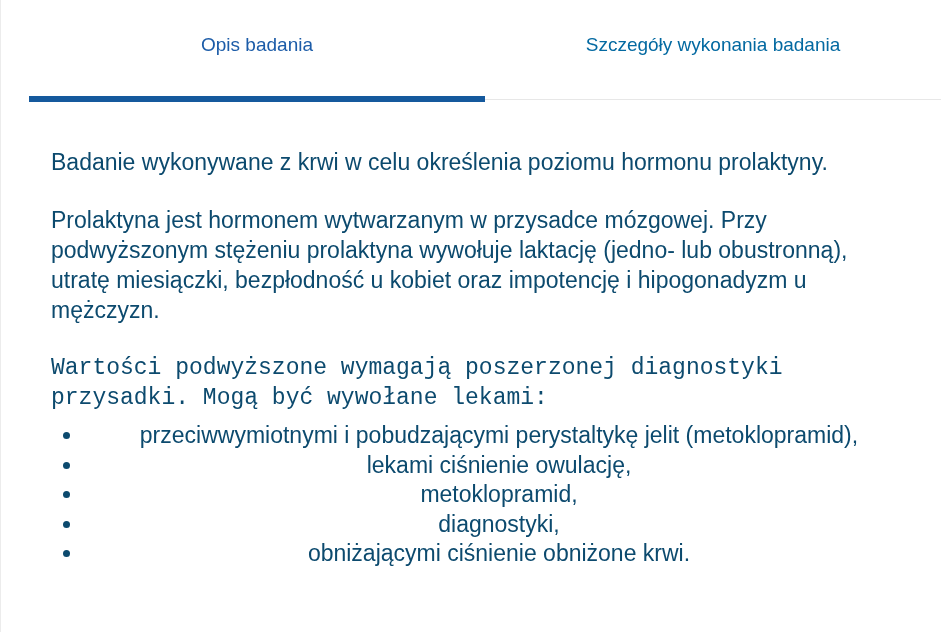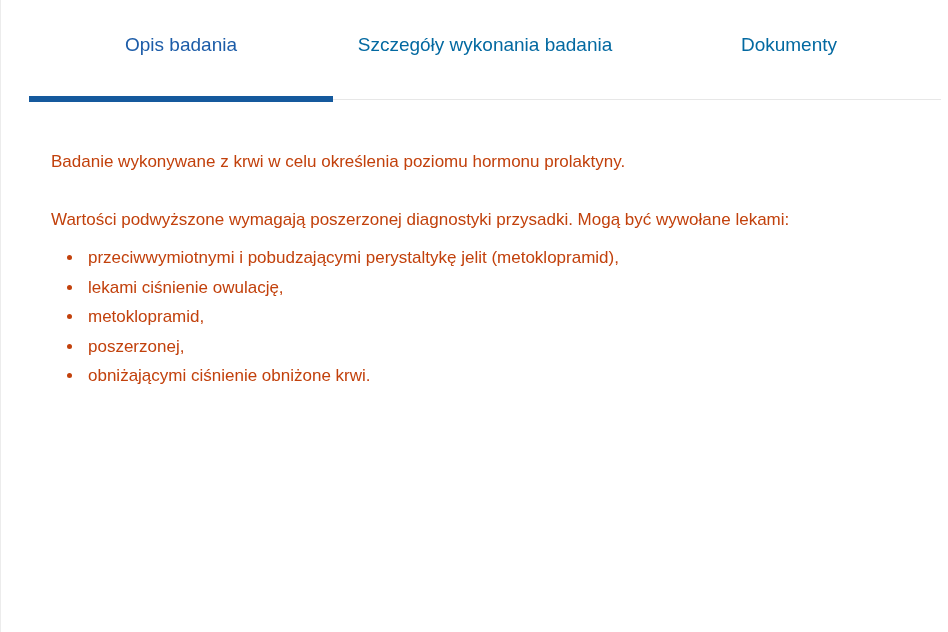--- a/index.html
+++ b/index.html
@@ -37,59 +37,58 @@
   .tab.active { color: #1c5ca8; }
   .tab.active .underline {
     position: absolute;
     left: 0; right: 0; bottom: -3px;
     height: 6px;
     background: #15599d;
   }
   
   .content {
     padding: 47px 38px 0 50px;
-    color: #c2410c;
-    font-size: 17px;
+    color: #0c4a6e;
+    font-size: 23px;
     line-height: 30px;
   }
   .content p { margin: 0 0 28px 0; }
-  .content p.tight { margin-bottom: 0; }
+  .content p.tight { margin-bottom: 0; font-family: Liberation Mono, monospace; }
   ul.drug-list {
     list-style: disc;
     margin: 8px 0 4px 0;
     padding-left: 33px;
   }
   ul.drug-list li {
     line-height: 29.5px;
     padding-left: 4px;
+    text-align: center;
   }
 </style>
 </head>
 <body>
 
 <div class="page">
 
   <div class="tabs">
     <div class="tab active">
       <span>Opis badania</span>
       <span class="underline"></span>
     </div>
     <div class="tab">
       <span>Szczegóły wykonania badania</span>
     </div>
-    <div class="tab">
-      <span>Dokumenty</span>
-    </div>
   </div>
 
   <div class="content">
     <p>Badanie wykonywane z krwi w celu określenia poziomu hormonu prolaktyny.</p>
+    <p>Prolaktyna jest hormonem wytwarzanym w przysadce mózgowej. Przy podwyższonym stężeniu prolaktyna wywołuje laktację (jedno- lub obustronną), utratę miesiączki, bezpłodność u kobiet oraz impotencję i hipogonadyzm u mężczyzn.</p>
     <p class="tight">Wartości podwyższone wymagają poszerzonej diagnostyki przysadki. Mogą być wywołane lekami:</p>
     <ul class="drug-list">
       <li>przeciwwymiotnymi i pobudzającymi perystaltykę jelit (metoklopramid),</li>
       <li>lekami ciśnienie owulację,</li>
       <li>metoklopramid,</li>
-      <li>poszerzonej,</li>
+      <li>diagnostyki,</li>
       <li>obniżającymi ciśnienie obniżone krwi.</li>
     </ul>
   </div>
 
 </div>
 
 </body></html>

